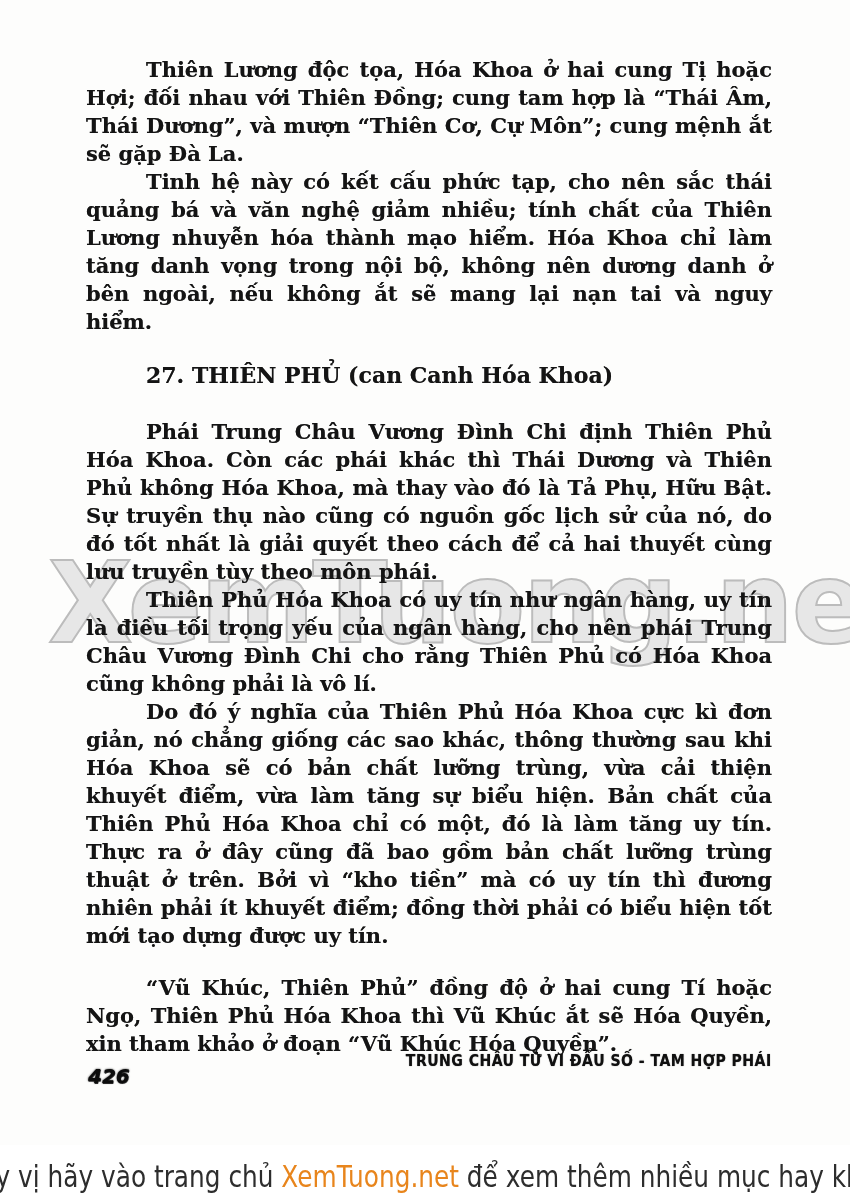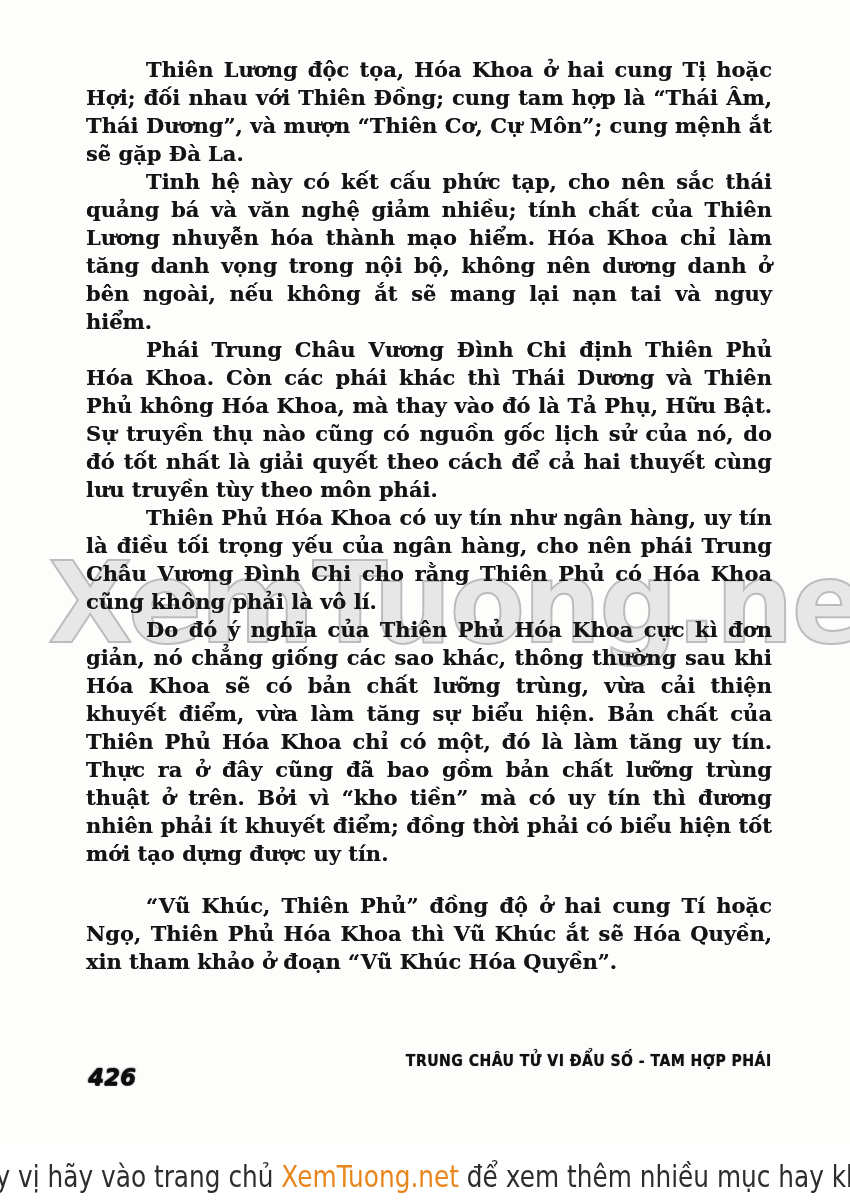--- a/index.html
+++ b/index.html
@@ -79,21 +79,21 @@
     text-shadow: 0 0 1px rgba(0,0,0,0.7);
   }
   .page-number {
     position: absolute;
     z-index: 2;
     top: 1064px;
     left: 88px;
     font-family: "DejaVu Sans", "Liberation Sans", sans-serif;
     font-weight: 700;
     font-style: italic;
-    font-size: 23px;
+    font-size: 20px;
     color: #0c0c0c;
     text-shadow: 0 0 2px rgba(0,0,0,0.85), 0.5px 0.5px 0 rgba(0,0,0,0.8);
   }
   .promo-banner {
     position: absolute;
     left: 0;
     top: 1150px;
     width: 850px;
     height: 52px;
     background: #ffffff;
@@ -121,20 +121,21 @@
 <body>
 
 <div class="scan-page">
 
   <div class="watermark">XemTuong.net</div>
 
   <div class="content">
     <p>Thiên Lương độc tọa, Hóa Khoa ở hai cung Tị hoặc Hợi; đối nhau với Thiên Đồng; cung tam hợp là “Thái Âm, Thái Dương”, và mượn “Thiên Cơ, Cự Môn”; cung mệnh ắt sẽ gặp Đà La.</p>
     <p>Tinh hệ này có kết cấu phức tạp, cho nên sắc thái quảng bá và văn nghệ giảm nhiều; tính chất của Thiên Lương nhuyễn hóa thành mạo hiểm. Hóa Khoa chỉ làm tăng danh vọng trong nội bộ, không nên dương danh ở bên ngoài, nếu không ắt sẽ mang lại nạn tai và nguy hiểm.</p>
 
+    <h2 class="section-heading">27. THIÊN PHỦ (can Canh Hóa Khoa)</h2>
 
     <p>Phái Trung Châu Vương Đình Chi định Thiên Phủ Hóa Khoa. Còn các phái khác thì Thái Dương và Thiên Phủ không Hóa Khoa, mà thay vào đó là Tả Phụ, Hữu Bật. Sự truyền thụ nào cũng có nguồn gốc lịch sử của nó, do đó tốt nhất là giải quyết theo cách để cả hai thuyết cùng lưu truyền tùy theo môn phái.</p>
     <p>Thiên Phủ Hóa Khoa có uy tín như ngân hàng, uy tín là điều tối trọng yếu của ngân hàng, cho nên phái Trung Châu Vương Đình Chi cho rằng Thiên Phủ có Hóa Khoa cũng không phải là vô lí.</p>
     <p>Do đó ý nghĩa của Thiên Phủ Hóa Khoa cực kì đơn giản, nó chẳng giống các sao khác, thông thường sau khi Hóa Khoa sẽ có bản chất lưỡng trùng, vừa cải thiện khuyết điểm, vừa làm tăng sự biểu hiện. Bản chất của Thiên Phủ Hóa Khoa chỉ có một, đó là làm tăng uy tín. Thực ra ở đây cũng đã bao gồm bản chất lưỡng trùng thuật ở trên. Bởi vì “kho tiền” mà có uy tín thì đương nhiên phải ít khuyết điểm; đồng thời phải có biểu hiện tốt mới tạo dựng được uy tín.</p>
     <p class="gap-before">“Vũ Khúc, Thiên Phủ” đồng độ ở hai cung Tí hoặc Ngọ, Thiên Phủ Hóa Khoa thì Vũ Khúc ắt sẽ Hóa Quyền, xin tham khảo ở đoạn “Vũ Khúc Hóa Quyền”.</p>
   </div>
 
   <div class="running-footer">TRUNG CHÂU TỬ VI ĐẨU SỐ - TAM HỢP PHÁI</div>
 
   <div class="page-number">426</div>

